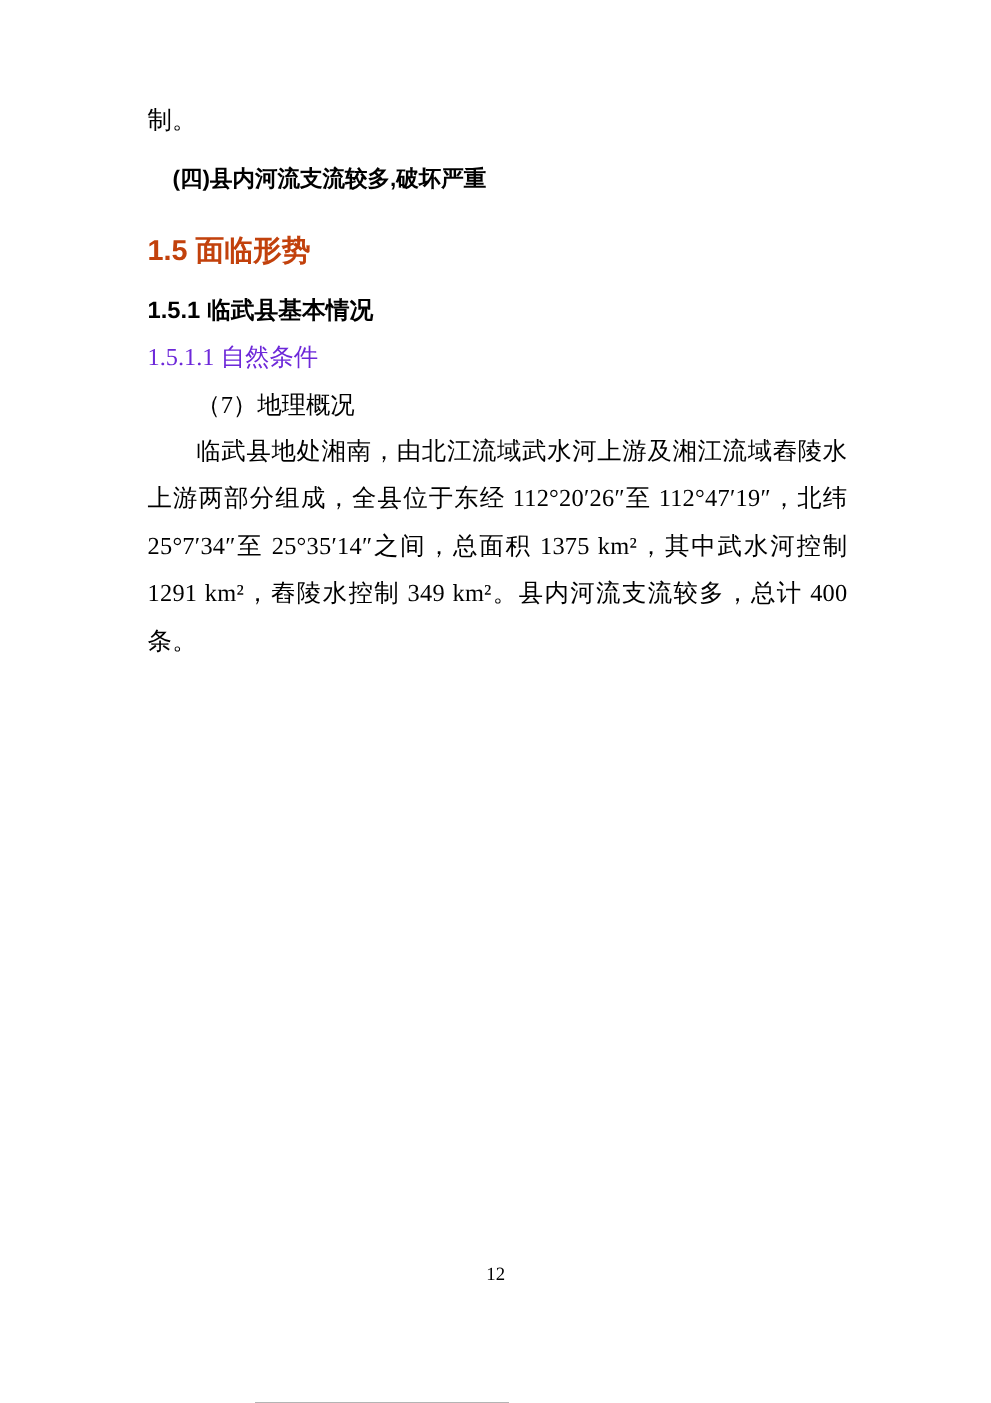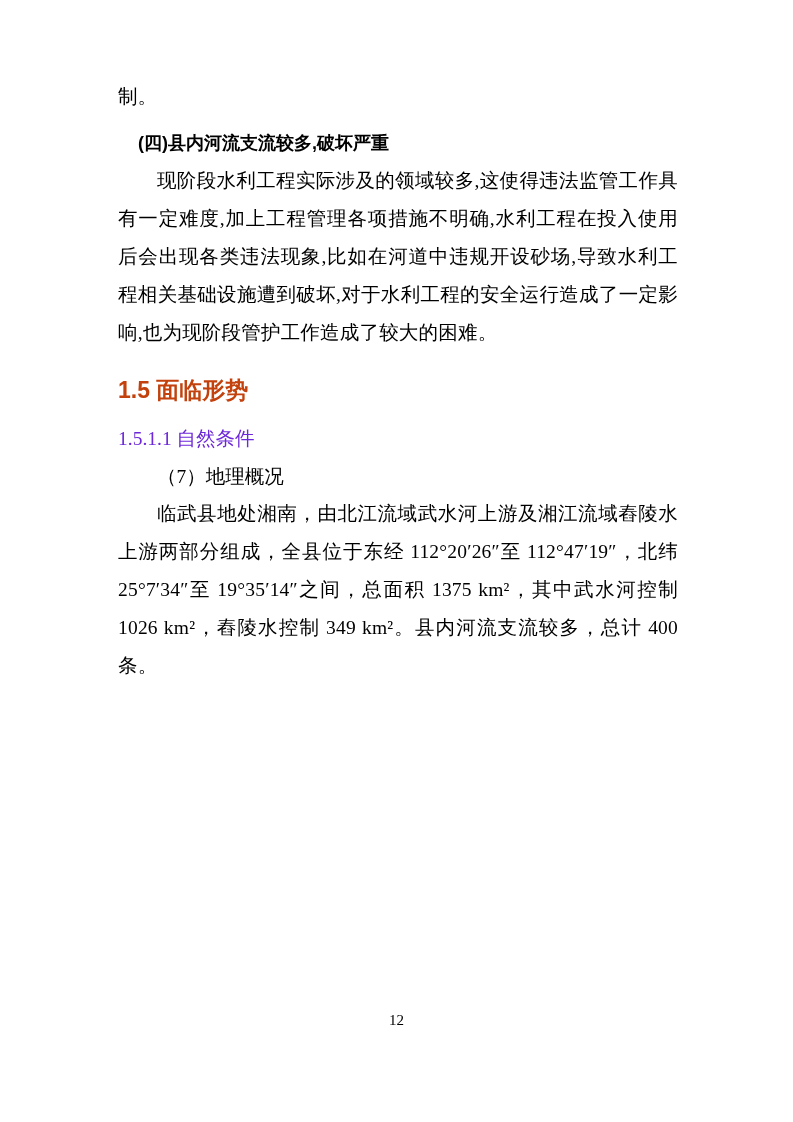--- a/index.html
+++ b/index.html
@@ -94,32 +94,32 @@
 <div class="page">
 
   <div class="content">
 
     <p class="para">制。</p>
 
     <div class="spacer-sm"></div>
 
     <p class="sub-bold">(四)县内河流支流较多,破坏严重</p>
 
-    <p class="body-block">现阶段水利工程实际涉及的领域较多,这使得违法监管工作具有一定难度,加上工程管理各项措施不明确,水利工程在投入使用后会出现各类违法现象,比如在河道中违规开设砂场,导致水利工程相关基础设施遭到破坏,对于水利工程的安全运行造成了一定影响,也为现阶段管护工作造成了较大的困难。</p>
 
     <div class="spacer-md"></div>
 
     <p class="h2">1.5 面临形势</p>
 
     <div class="spacer-sm"></div>
 
+    <p class="h3">1.5.1 临武县基本情况</p>
 
     <p class="h4">1.5.1.1 自然条件</p>
 
     <p class="para indent">（7）地理概况</p>
 
-    <p class="body-block">临武县地处湘南，由北江流域武水河上游及湘江流域舂陵水上游两部分组成，全县位于东经 112°20′26″至 112°47′19″，北纬 25°7′34″至 19°35′14″之间，总面积 1375 km²，其中武水河控制 1026 km²，舂陵水控制 349 km²。县内河流支流较多，总计 400 条。</p>
+    <p class="body-block">临武县地处湘南，由北江流域武水河上游及湘江流域舂陵水上游两部分组成，全县位于东经 112°20′26″至 112°47′19″，北纬 25°7′34″至 25°35′14″之间，总面积 1375 km²，其中武水河控制 1291 km²，舂陵水控制 349 km²。县内河流支流较多，总计 400 条。</p>
 
   </div>
 
   <div class="page-number">12</div>
 
 </div>
 
 </body></html>

